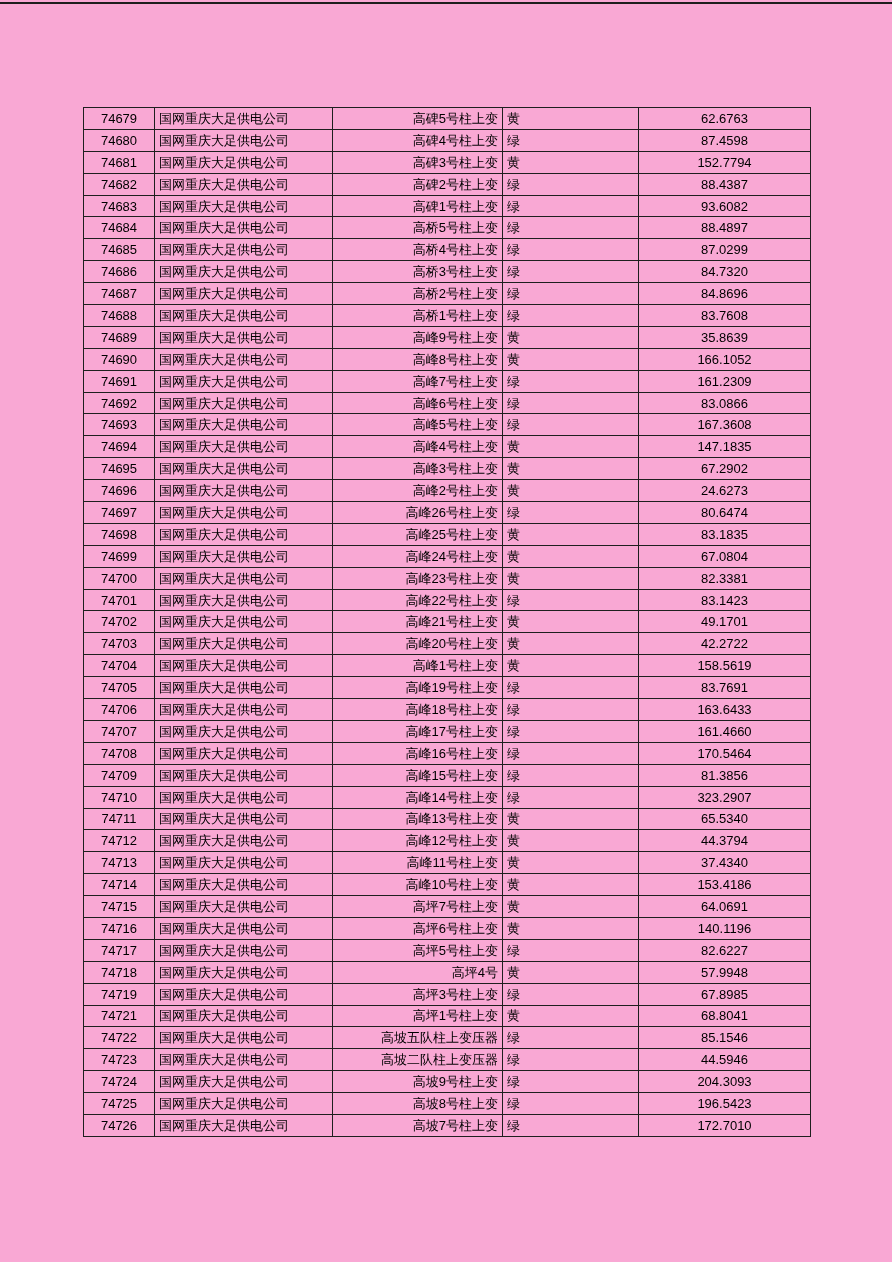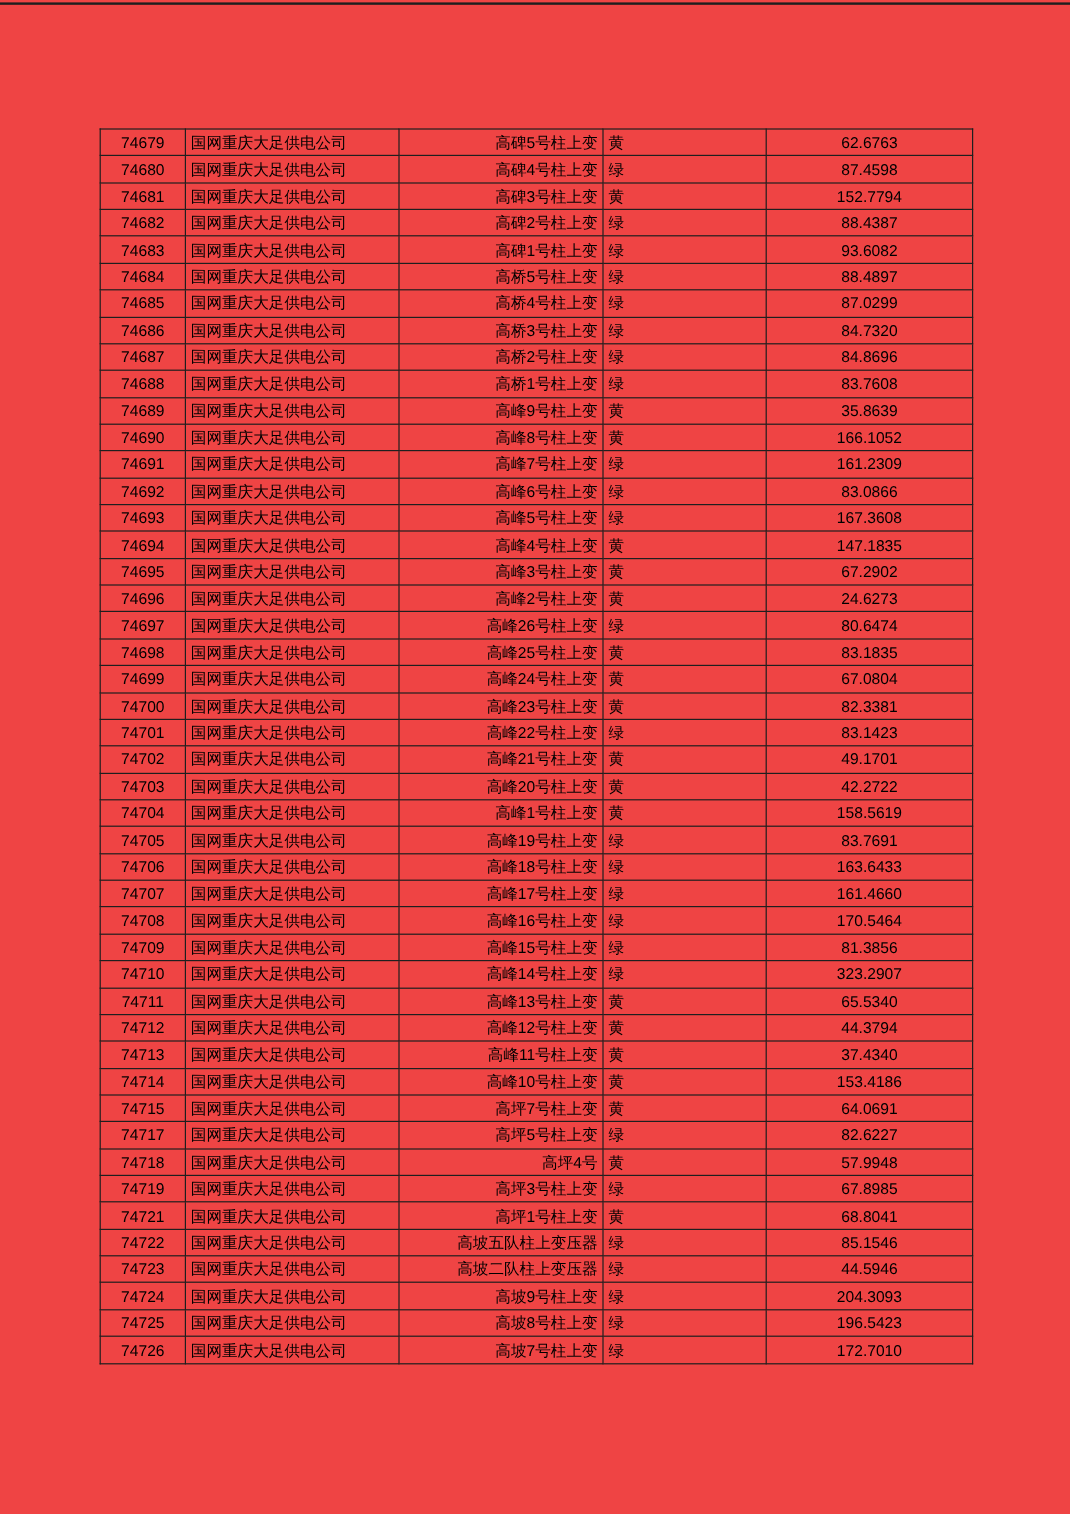--- a/index.html
+++ b/index.html
@@ -4,21 +4,21 @@
 <style>
   html, body {
     margin: 0;
     padding: 0;
     background: #ffffff;
   }
   .page {
     position: relative;
     width: 892px;
     height: 1262px;
-    background: #ef4444;
+    background: #f9a8d4;
     font-family: "Liberation Sans", "DejaVu Sans", sans-serif;
     overflow: hidden;
   }
   .top-line {
     position: absolute;
     top: 2px;
     left: 0;
     width: 892px;
     height: 2px;
     background: #1e1e1e;
@@ -308,20 +308,27 @@
           <td class="col-value">153.4186</td>
         </tr>
         <tr>
           <td class="col-id">74715</td>
           <td class="col-company">国网重庆大足供电公司</td>
           <td class="col-device">高坪7号柱上变</td>
           <td class="col-status">黄</td>
           <td class="col-value">64.0691</td>
         </tr>
         <tr>
+          <td class="col-id">74716</td>
+          <td class="col-company">国网重庆大足供电公司</td>
+          <td class="col-device">高坪6号柱上变</td>
+          <td class="col-status">黄</td>
+          <td class="col-value">140.1196</td>
+        </tr>
+        <tr>
           <td class="col-id">74717</td>
           <td class="col-company">国网重庆大足供电公司</td>
           <td class="col-device">高坪5号柱上变</td>
           <td class="col-status">绿</td>
           <td class="col-value">82.6227</td>
         </tr>
         <tr>
           <td class="col-id">74718</td>
           <td class="col-company">国网重庆大足供电公司</td>
           <td class="col-device">高坪4号</td>

